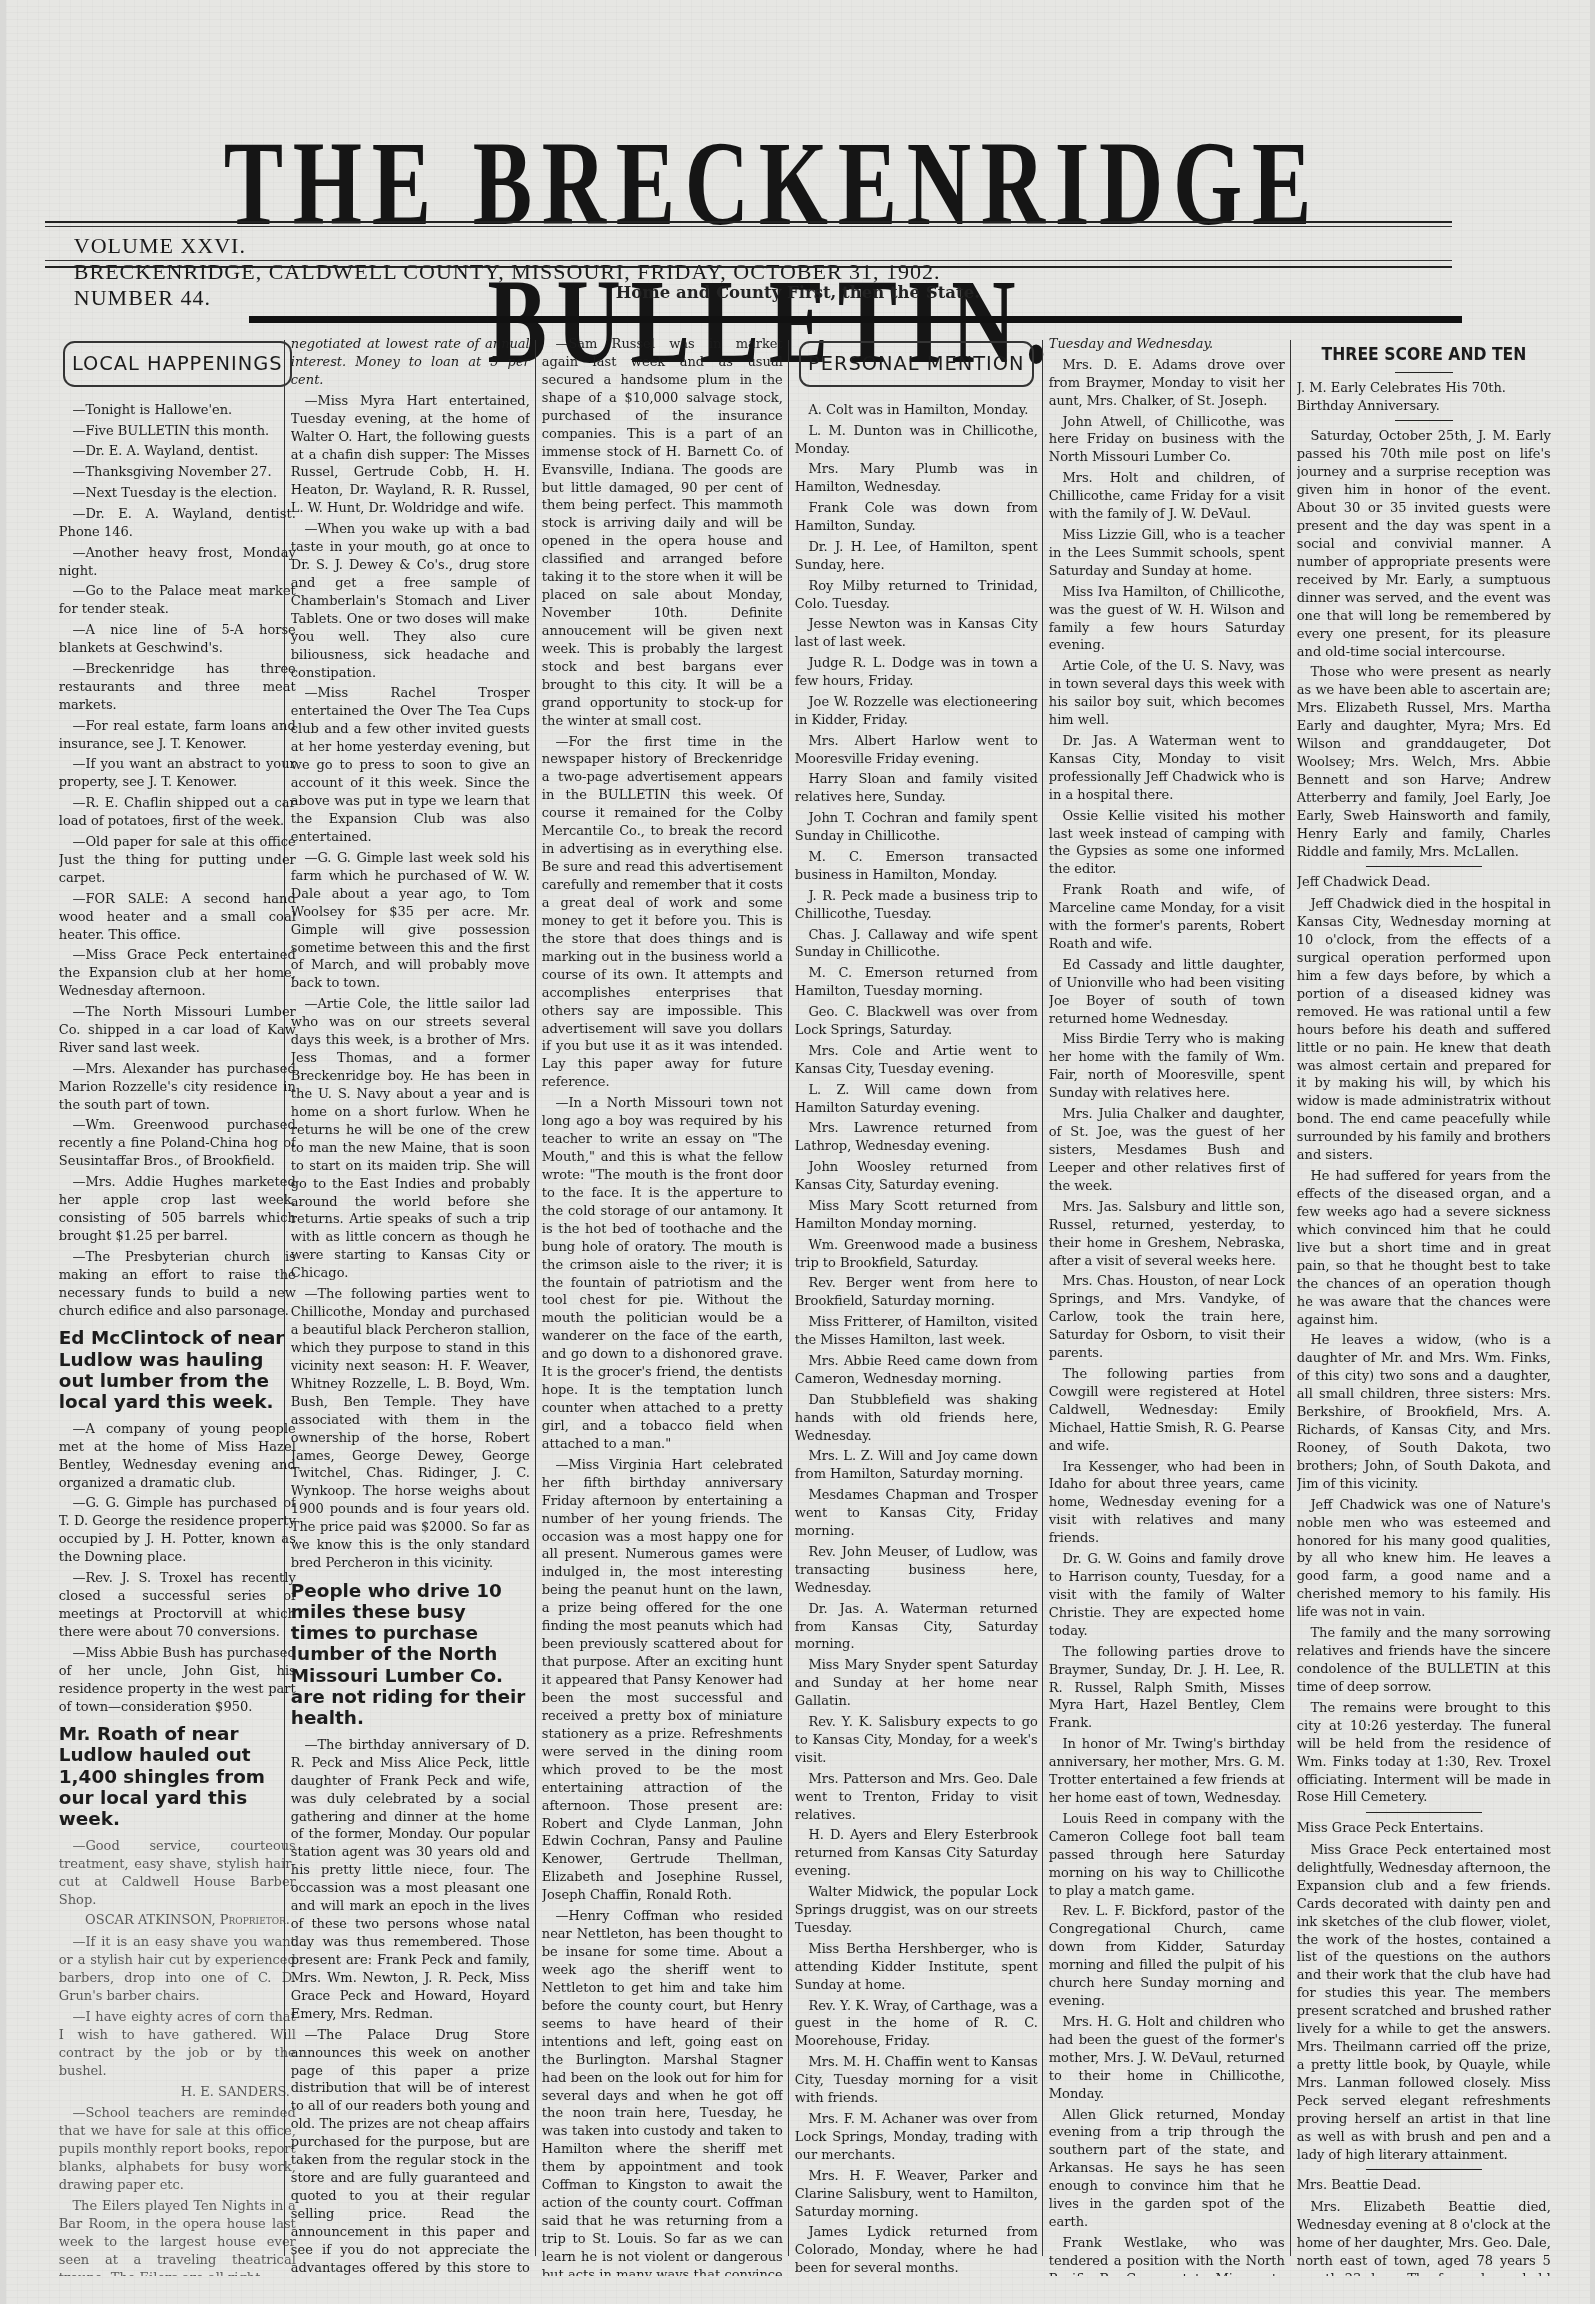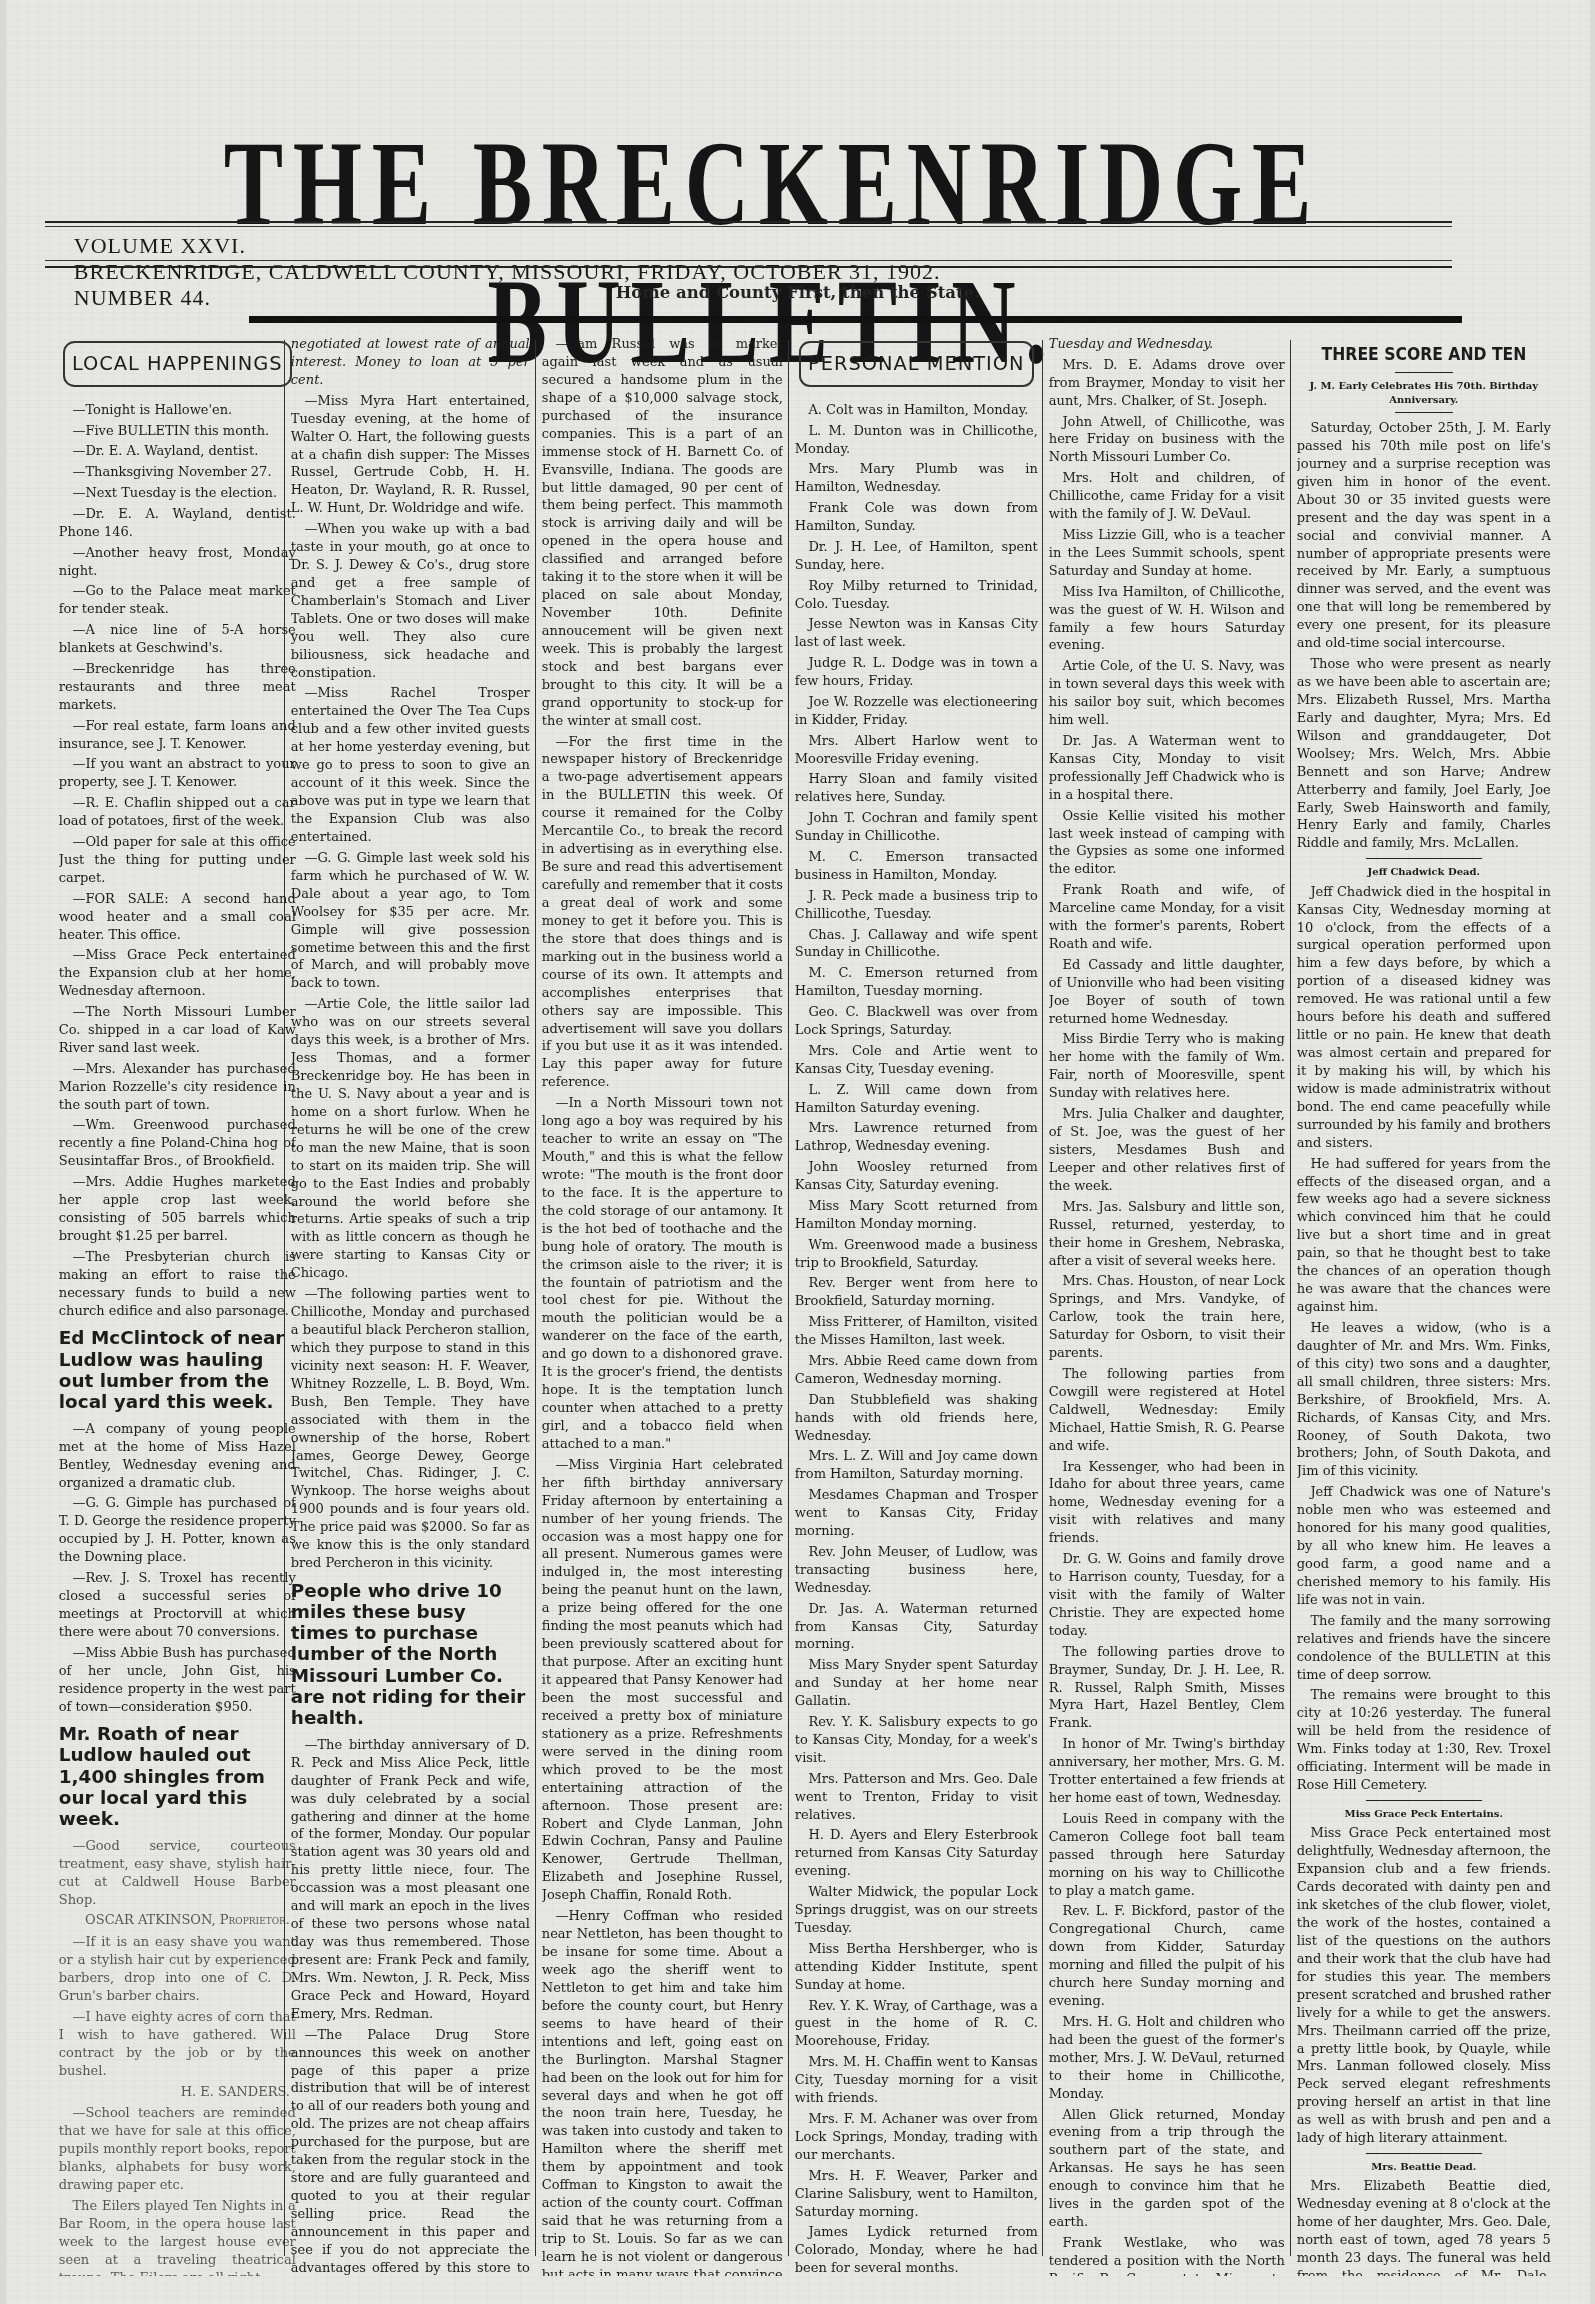--- a/index.html
+++ b/index.html
@@ -13,21 +13,21 @@
   .dateline{position:absolute;left:68px;top:233px;width:1359px;display:flex;justify-content:space-between;font-family:"Liberation Serif",serif;font-size:22px;letter-spacing:1px;color:#1a1a1a;flex-direction:column;}
   .motto{position:absolute;left:0;width:1584px;top:283px;text-align:center;font-family:"DejaVu Serif",serif;font-size:16.5px;font-weight:bold;color:#222;}
   .blackbar{position:absolute;left:243px;top:316px;width:1213px;height:6.8px;background:#111;}
   .col{position:absolute;top:335px;bottom:29px;font-size:13px;line-height:1.38;text-align:justify;overflow:hidden;}
   .col p{margin:0 0 2.9px 0;text-indent:13.6px;}
   .col p.np{text-indent:0;font-style:italic;}
   .sep{position:absolute;top:340px;bottom:49px;border-left:1.5px solid #333;}
   .boxhead{border:2.9px double #333;border-radius:11.6px;margin:5.8px 3.9px 13.6px 3.9px;padding:7.8px 0;text-align:center;font-family:"DejaVu Sans",sans-serif;font-size:19.4px;letter-spacing:1px;}
   .bighead{font-family:"DejaVu Sans",sans-serif;font-weight:bold;font-size:18.4px;line-height:1.15;margin:7.8px 0 7.8px 0;text-align:left;}
   .head6{text-align:center;font-family:"DejaVu Sans",sans-serif;font-weight:bold;font-size:18.4px;margin:5.8px 0 3.9px 0;transform:scaleX(0.85);}
-  .subhead{text-align:center;font-weight:bold;font-size:10px;margin:3.9px 0;}
+  .subhead{text-align:left;font-weight:normal;font-size:13px;margin:3.9px 0;}
   .shortrule{width:116px;margin:5.8px auto;border-top:1.9px solid #222;}
   .sign{text-align:right;font-variant:small-caps;margin:0 5.8px 3.9px 0;}
   .fade{opacity:0.72;}
 </style>
 </head>
 <body>
 
 <div class="page">
 
   <div class="masthead">

